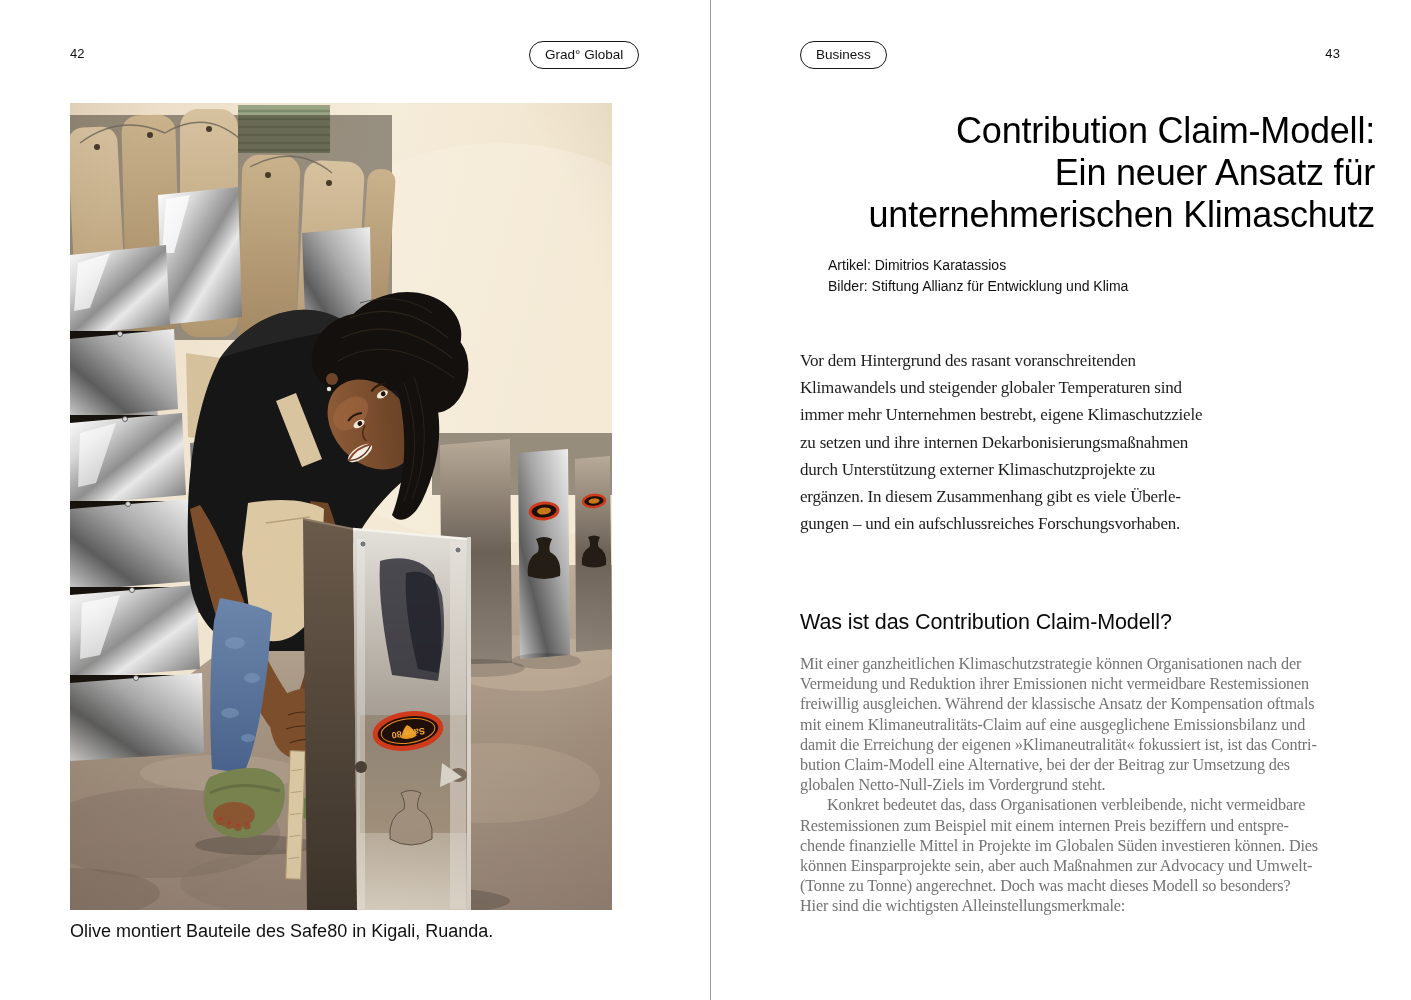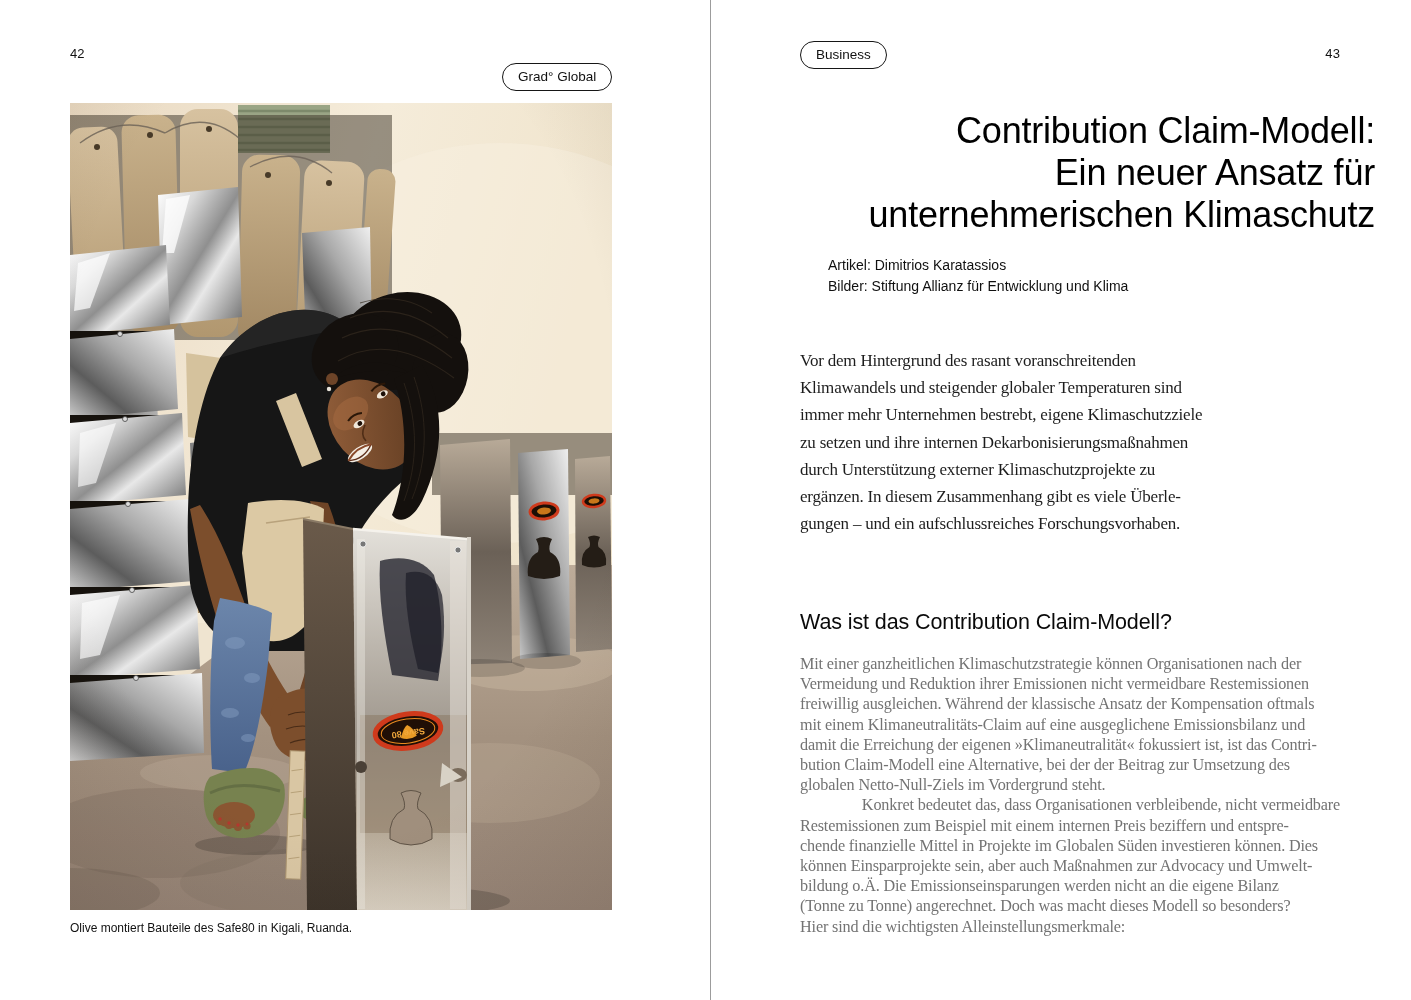--- a/index.html
+++ b/index.html
@@ -42,21 +42,21 @@
   
   .photo-frame {
     left: 70px; top: 103px;
     width: 542px; height: 807px;
     overflow: hidden;
     background: #efe4d0;
   }
   .caption {
     left: 70px; top: 921px;
     width: 540px;
-    font-size: 12px;
+    font-size: 18px;
     color: #111;
   }
 
   
   .headline {
     left: 800px; top: 110px;
     width: 575px;
     font-size: 36px;
     line-height: 42px;
     font-weight: 400;
@@ -92,32 +92,32 @@
   .body-copy {
     left: 800px; top: 654px;
     width: 575px;
     font-family: "Liberation Serif", serif;
     font-size: 16.2px;
     line-height: 20.2px;
     letter-spacing: -0.15px;
     color: #737373;
   }
   .line { white-space: nowrap; }
-  .indent-first .line:first-child { text-indent: 27px; text-align: center; }
+  .indent-first .line:first-child { text-indent: 27px; }
 </style>
 </head>
 <body>
 
 <div id="spread">
 
   <div class="abs divider"></div>
 
   <div class="abs page-num" style="left:70px; top:46px;">42</div>
 
-  <div class="abs" style="left:502px; top:41px;margin-top:22px;">
+  <div class="abs" style="left:529px; top:41px;">
     <span class="pill">Grad° Global</span>
   </div>
 
   <div class="abs photo-frame">
     <svg width="542" height="807" viewBox="0 0 542 807">
       <defs>
         <linearGradient id="wallG" x1="0" y1="0" x2="1" y2="0.25">
           <stop offset="0" stop-color="#e9d9c1"></stop>
           <stop offset="0.55" stop-color="#f5ecda"></stop>
           <stop offset="1" stop-color="#f0e4cc"></stop>
@@ -491,19 +491,18 @@
         <div class="line">mit einem Klimaneutralitäts-Claim auf eine ausgeglichene Emissionsbilanz und</div>
         <div class="line">damit die Erreichung der eigenen »Klimaneutralität« fokussiert ist, ist das Contri-</div>
         <div class="line">bution Claim-Modell eine Alternative, bei der der Beitrag zur Umsetzung des</div>
         <div class="line">globalen Netto-Null-Ziels im Vordergrund steht.</div>
       </div>
     <div class="indent-first">
         <div class="line">Konkret bedeutet das, dass Organisationen verbleibende, nicht vermeidbare</div>
         <div class="line">Restemissionen zum Beispiel mit einem internen Preis beziffern und entspre-</div>
         <div class="line">chende finanzielle Mittel in Projekte im Globalen Süden investieren können. Dies</div>
         <div class="line">können Einsparprojekte sein, aber auch Maßnahmen zur Advocacy und Umwelt-</div>
-        <div class="line">bildung o.Ä. Die Emissionseinsparungen werden nicht an die eigene Bilanz</div>
         <div class="line">(Tonne zu Tonne) angerechnet. Doch was macht dieses Modell so besonders?</div>
         <div class="line">Hier sind die wichtigsten Alleinstellungsmerkmale:</div>
       </div>
   </div>
 
 </div>
 
 </body></html>

